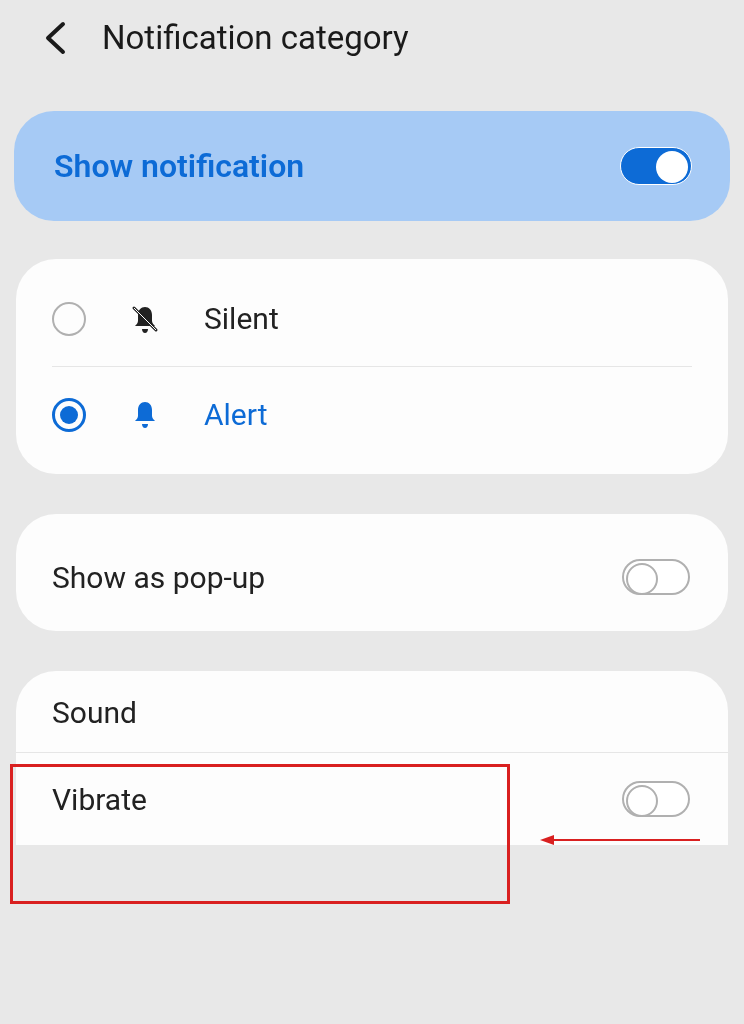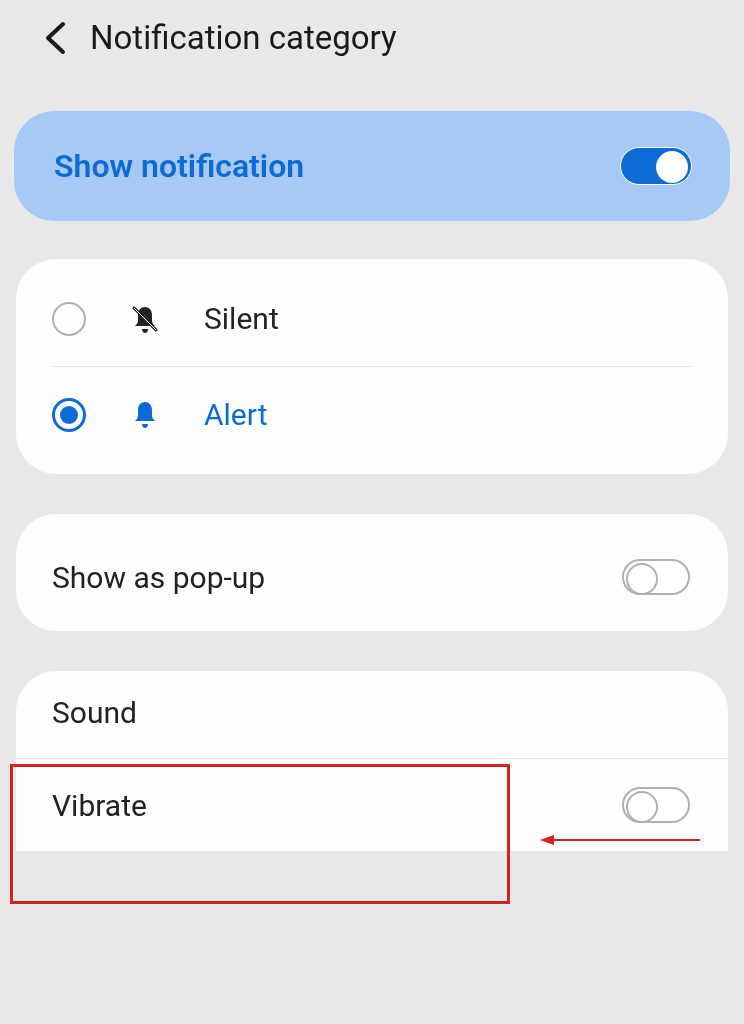--- a/index.html
+++ b/index.html
@@ -9,21 +9,21 @@
       background: #e8e8e8;
       font-family: -apple-system, BlinkMacSystemFont, "Segoe UI", Roboto, sans-serif;
       position: relative;
       overflow: hidden;
     }
 
     .header {
       display: flex;
       align-items: center;
       padding: 18px 24px 24px 44px;
-      gap: 24px;
+      gap: 36px;
     }
     .back-icon svg { display: block; }
     .page-title {
       font-size: 33px;
       color: #1a1a1a;
       font-weight: 400;
     }
 
     .card {
       background: #fdfdfd;
@@ -139,21 +139,21 @@
     .sound-card {
       margin-top: 40px;
       border-radius: 40px 40px 0 0;
       padding-bottom: 0;
     }
     .sound-row {
       padding: 24px 36px 22px 36px;
       border-bottom: 1px solid #e6e6e6;
       margin: 0 0px;
     }
-    .sound-title { font-size: 30px; color: #222; margin-bottom: 6px; }
+    .sound-title { font-size: 30px; color: #222; margin-bottom: 0; }
     .sound-sub { font-size: 22px; color: #0d6bd6; }
 
     .vibrate-row {
       padding: 28px 38px 28px 36px;
       display: flex;
       align-items: center;
       justify-content: space-between;
     }
 
     .red-box {

